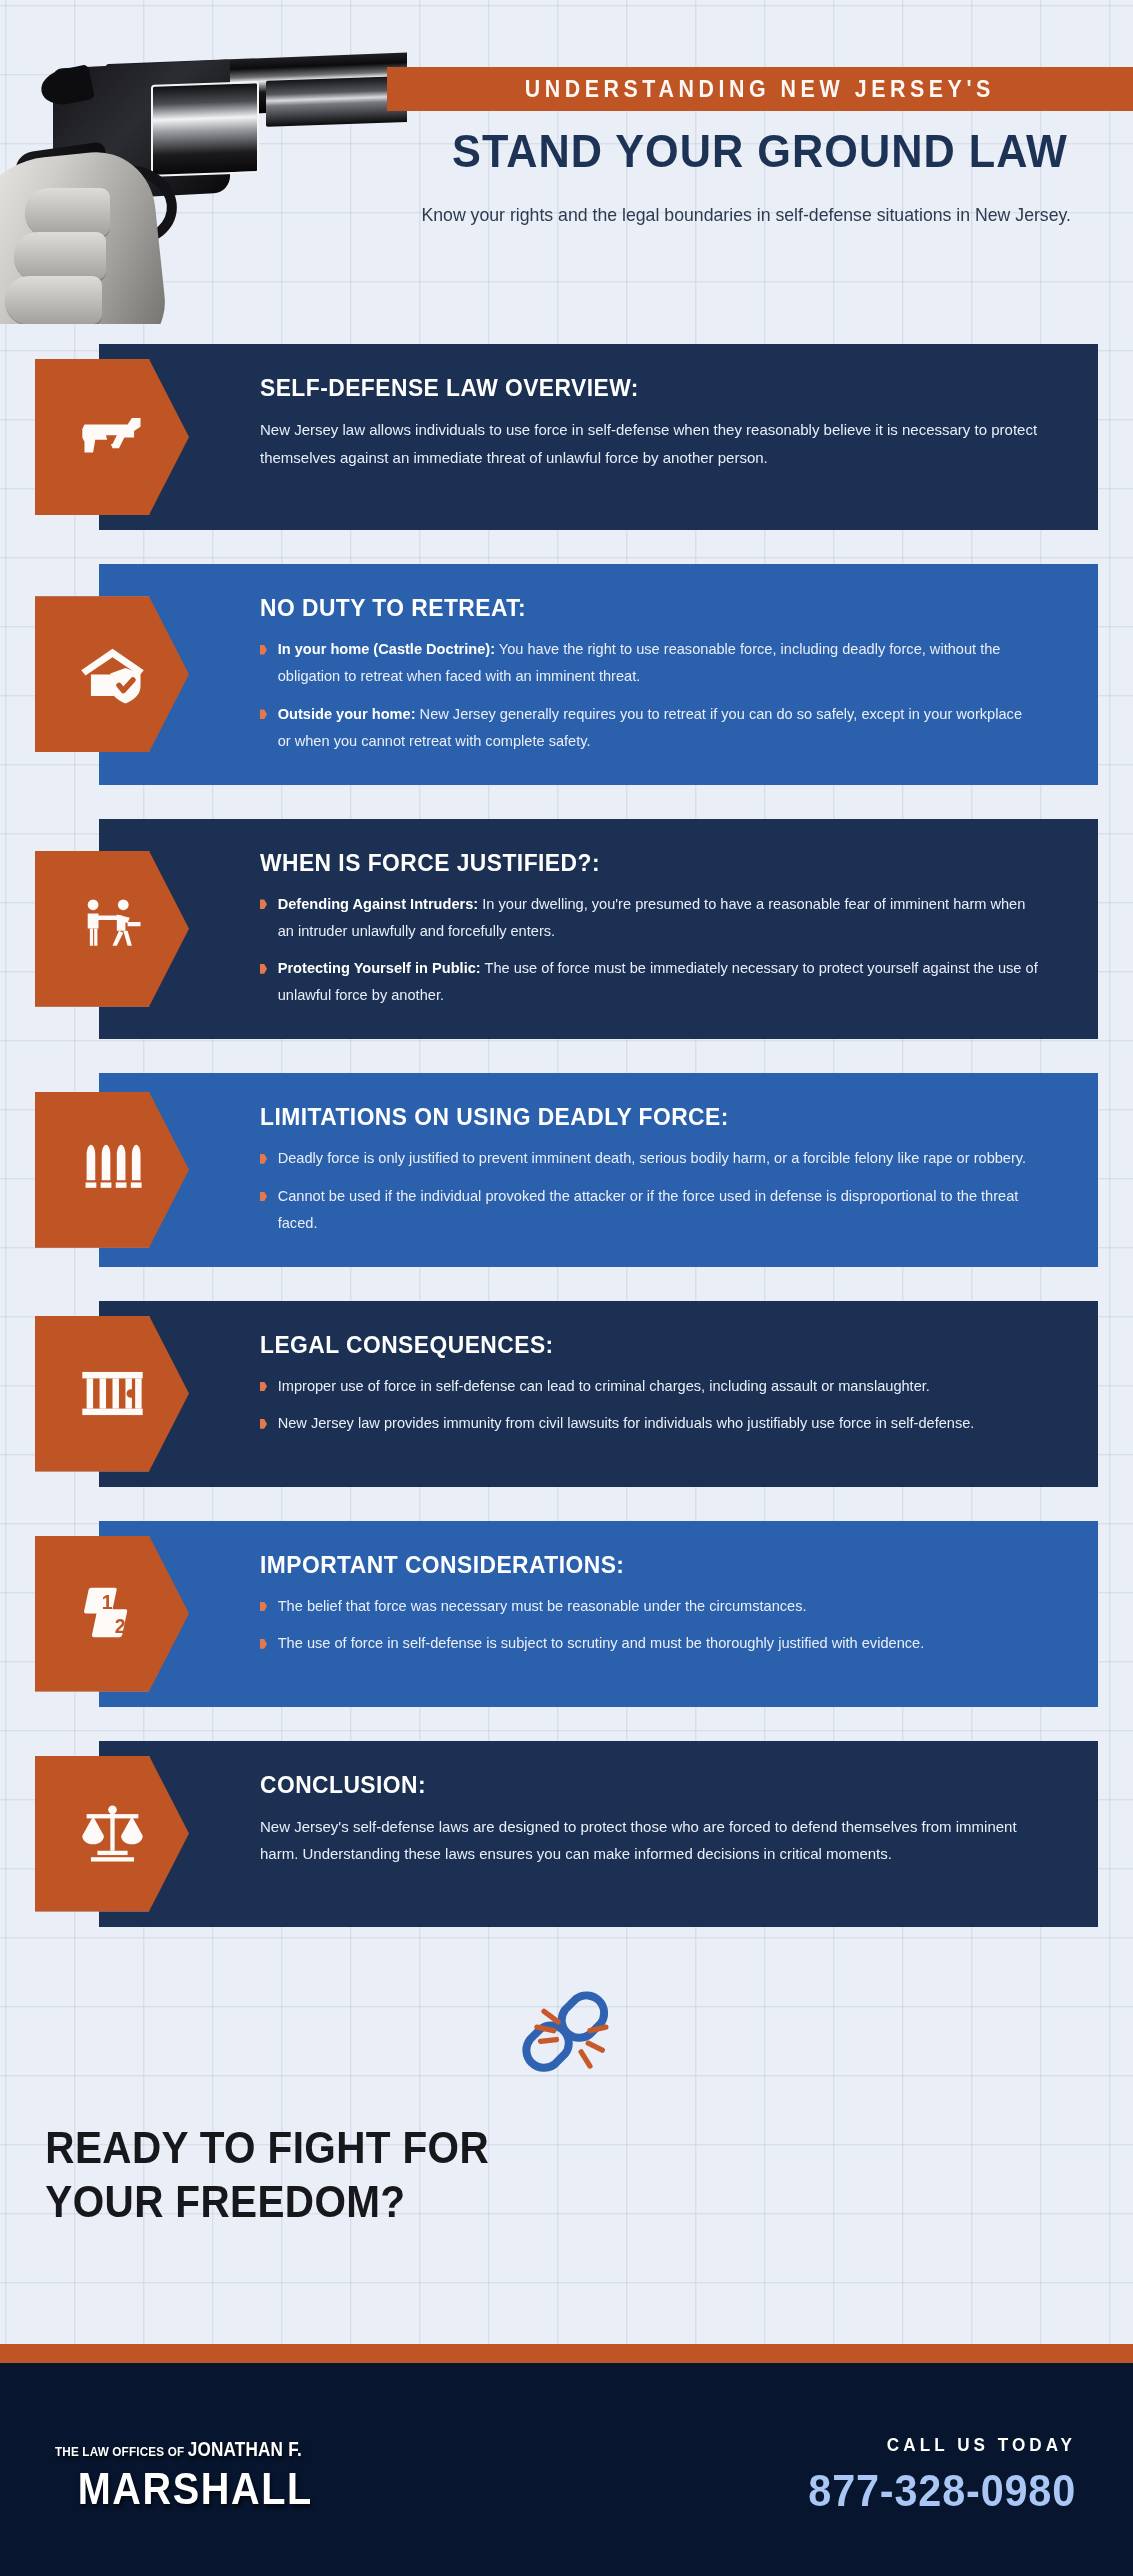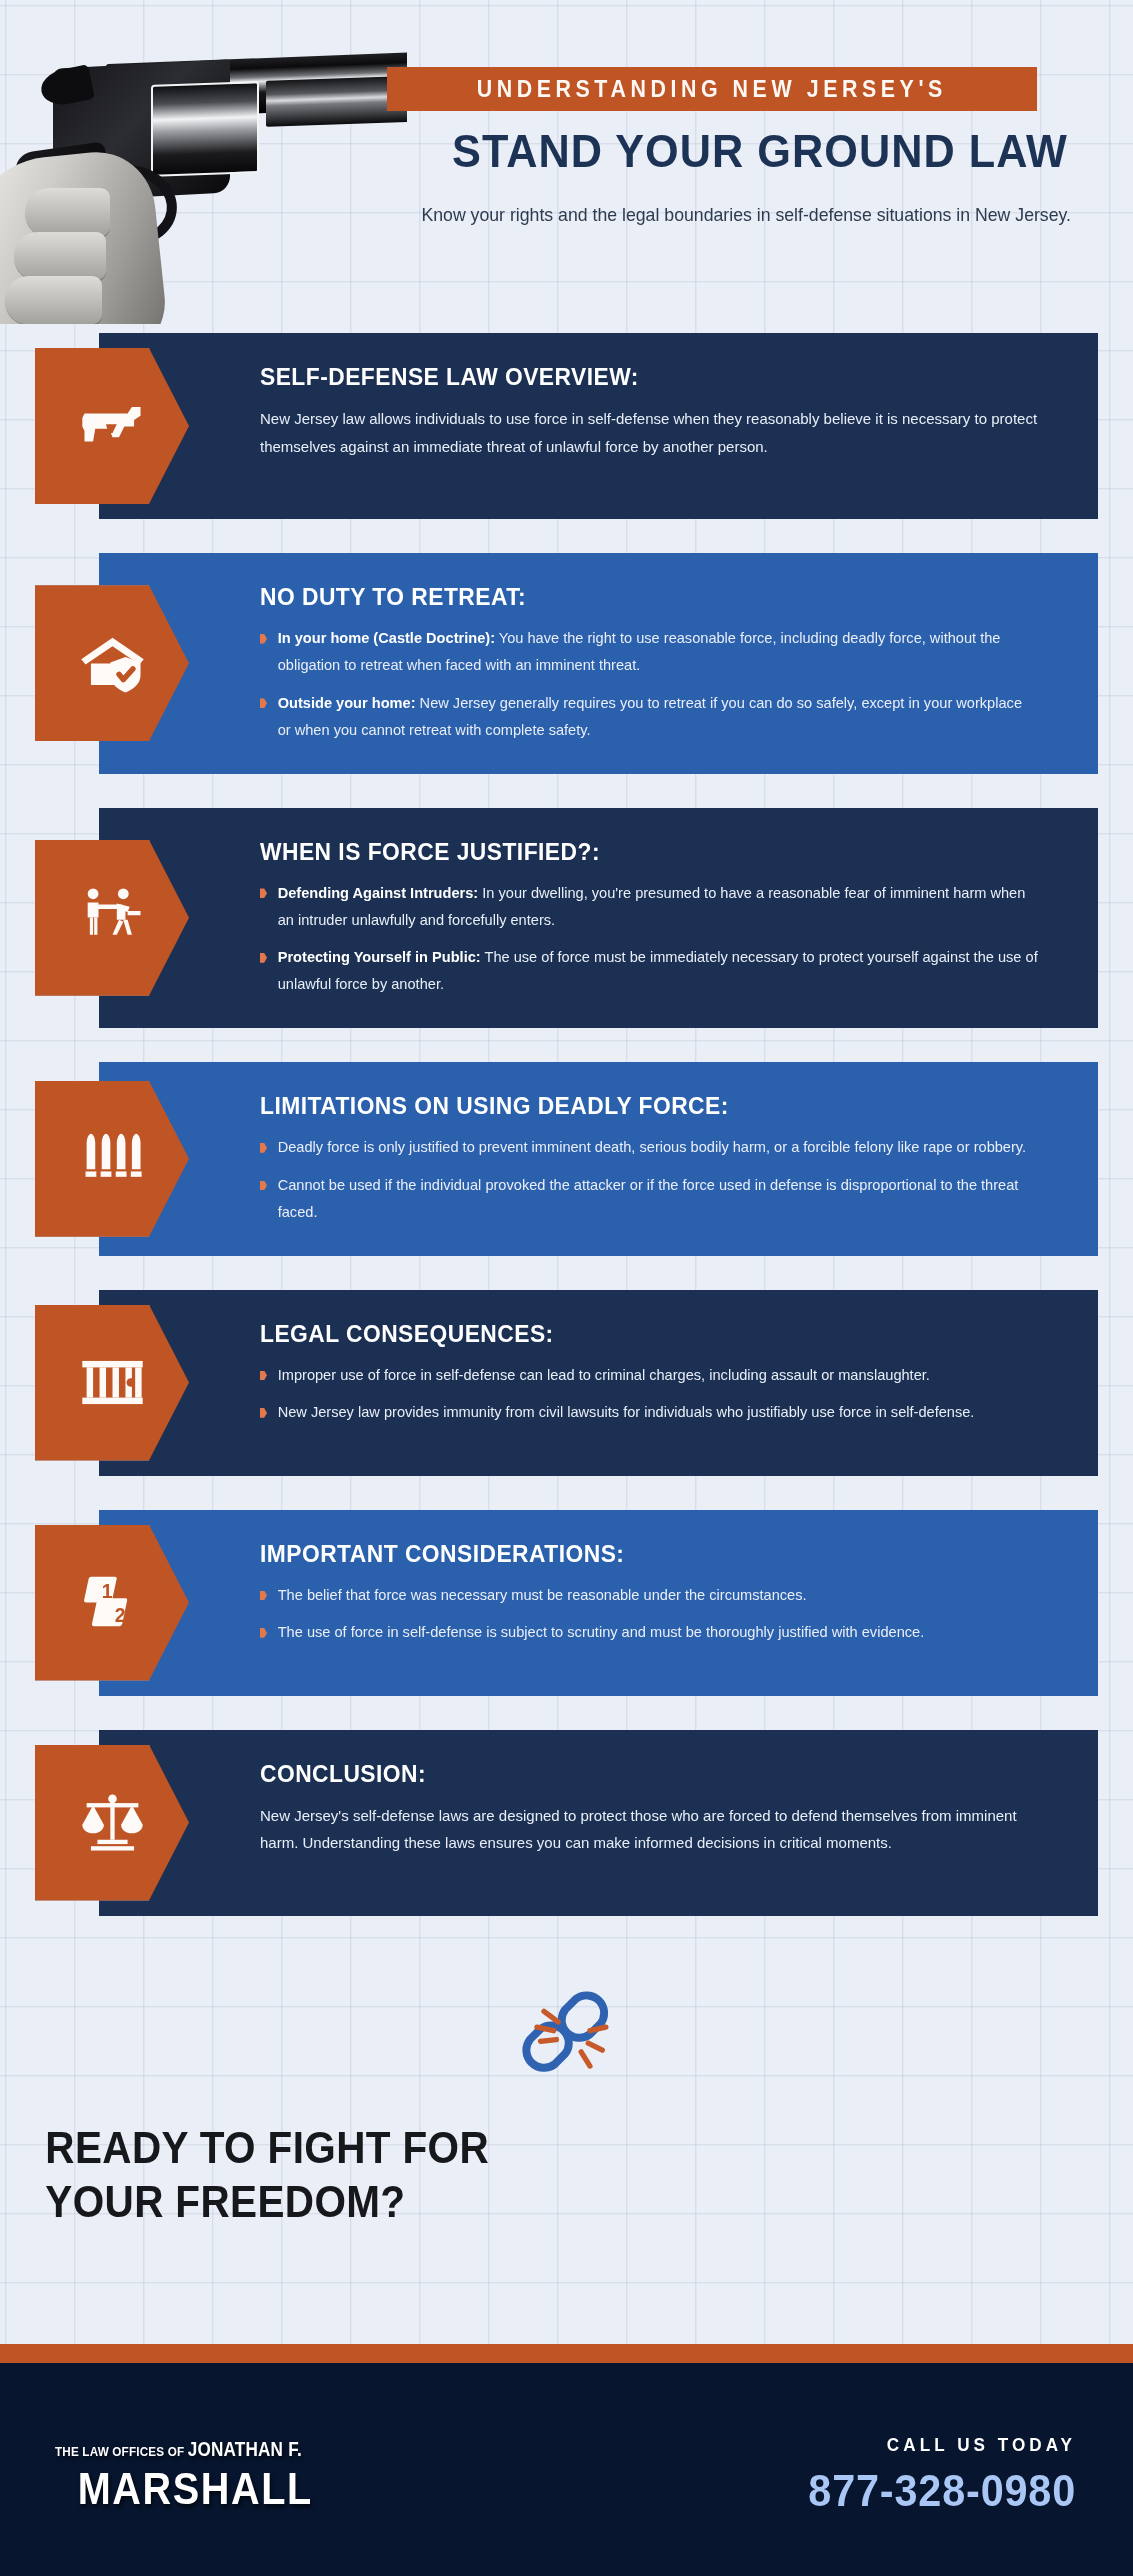--- a/index.html
+++ b/index.html
@@ -117,21 +117,21 @@
     width: 85px; height: 48px;
     background: linear-gradient(180deg,#dedcd8,#a3a19d);
     border-radius: 35px 14px 14px 35px;
     box-shadow: 0 1.8px 0 rgba(60,58,56,0.35);
   }
 
   .title-band {
     position: absolute;
     left: 387px;
     top: 67px;
-    width: 650px;
+    width: 746px;
     height: 44px;
     background: #bf5425;
     display: flex;
     align-items: center;
     justify-content: center;
   }
   .title-band-text {
     color: #fdf8f3;
     font-size: 23px;
     font-weight: 700;
@@ -163,21 +163,21 @@
     text-align: right;
     color: #2d3b4f;
     font-size: 17.7px;
     line-height: 1.55;
   }
 
   
   #cards {
     position: absolute;
     left: 0;
-    top: 333px;
+    top: 344px;
     width: 1133px;
   }
 
   .card {
     position: relative;
     margin: 0 35px 34px 99px;
     min-height: 186px;
     display: flex;
     align-items: flex-start;
     padding: 30px 41px 30px 161px;

